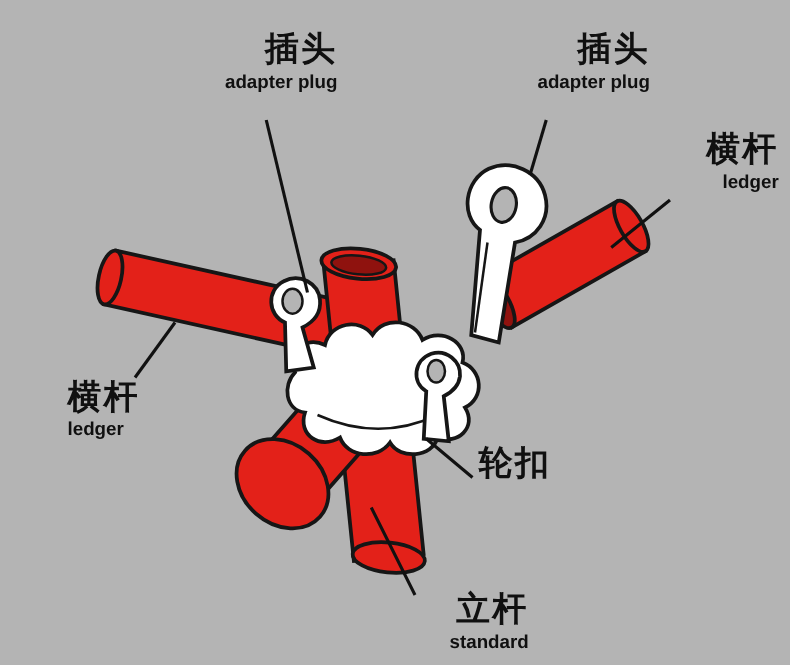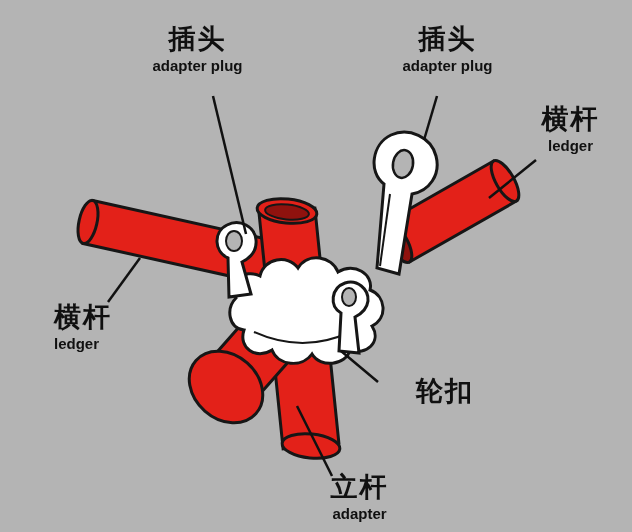--- a/index.html
+++ b/index.html
@@ -6,21 +6,21 @@
   body { font-family: "Liberation Sans", "DejaVu Sans", sans-serif; }
   .stage {
     position: relative;
     width: 632px;
     height: 532px;
     background: #b4b4b4;
     overflow: hidden;
   }
   .stage svg { position:absolute; left:0; top:0; }
   .label { position:absolute; color:#101010; }
-  .label.center { text-align:center; }
+  .label.center { text-align:right; }
   .label.left { text-align:left; }
   .zh { font-size:27px; font-weight:bold; letter-spacing:2px; line-height:1.15; }
   .en { font-size:15px; font-weight:bold; margin-top:3px; line-height:1.1; }
 </style>
 </head>
 <body>
 
 <div class="stage">
 
   <svg width="632" height="532" viewBox="0 0 632 532">
@@ -114,22 +114,22 @@
   <div class="label center" style="left:518px; top:104px; width:105px;">
     <div class="zh">横杆</div>
     <div class="en">ledger</div>
   </div>
 
   <div class="label left" style="left:54px; top:302px; width:120px;">
     <div class="zh">横杆</div>
     <div class="en">ledger</div>
   </div>
 
-  <div class="label left" style="left:383px; top:376px; width:180px;margin-left:33px;">
+  <div class="label left" style="left:383px; top:355px; width:180px;">
     <div class="zh">轮扣</div>
   </div>
 
-  <div class="label center" style="left:312px; top:472px; width:95px;">
+  <div class="label center" style="left:328px; top:472px; width:95px;">
     <div class="zh">立杆</div>
-    <div class="en">adapter</div>
+    <div class="en">standard</div>
   </div>
 
 </div>
 
 </body></html>

